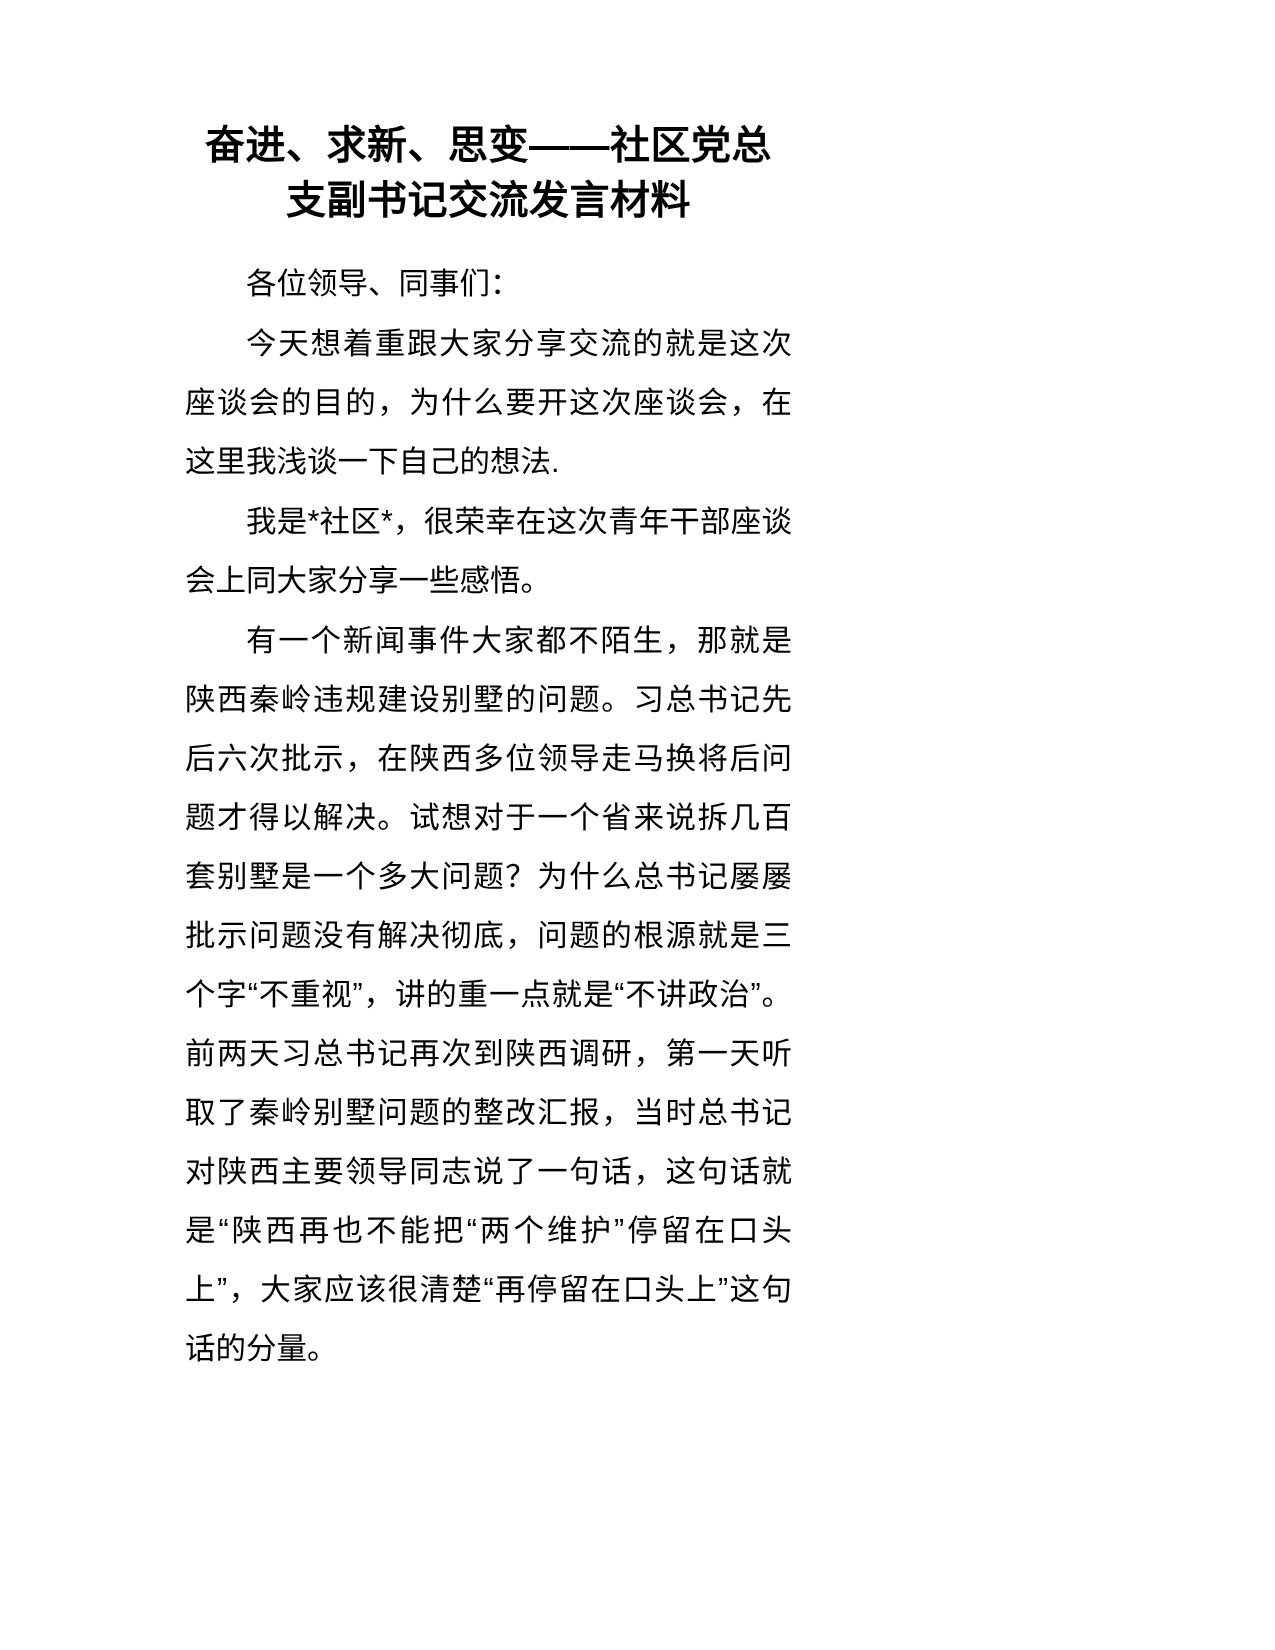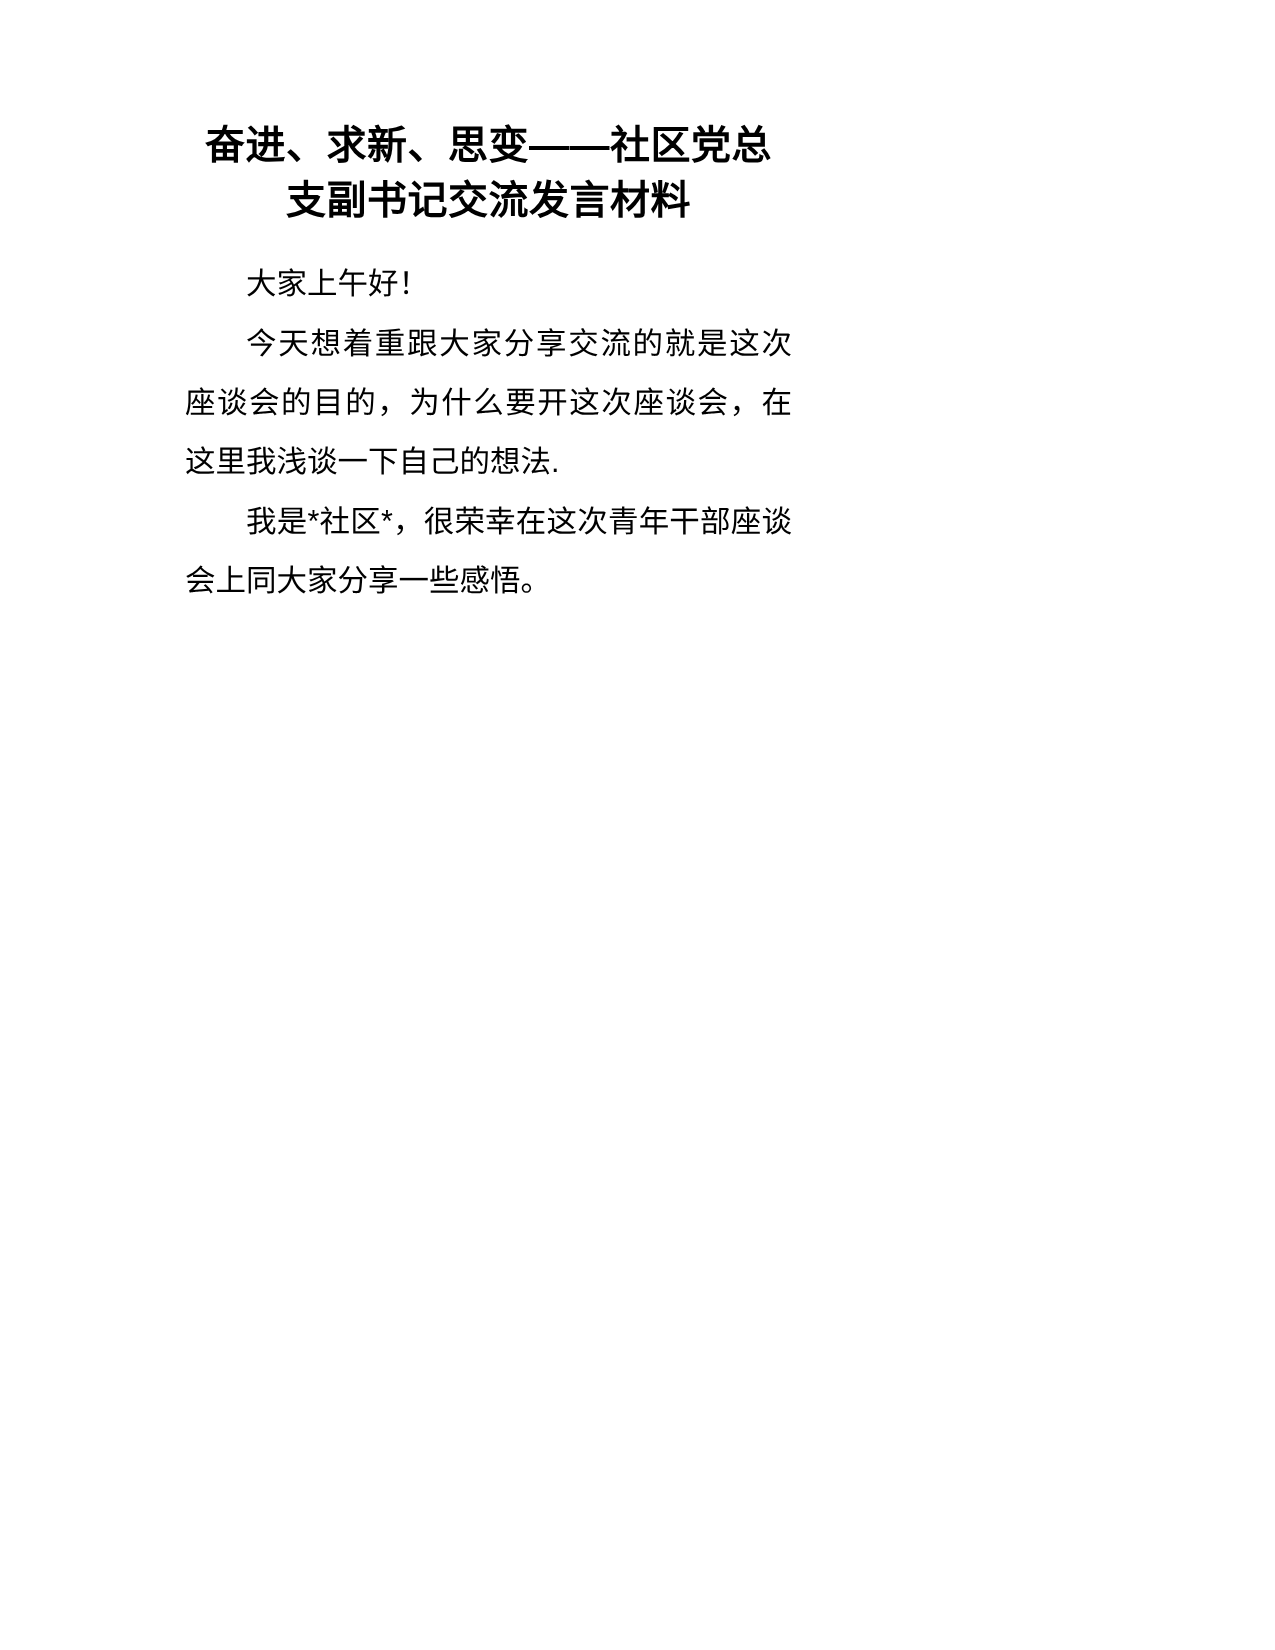--- a/index.html
+++ b/index.html
@@ -50,18 +50,19 @@
   }
 </style>
 </head>
 <body>
 
 <div class="page">
 
   <h1 class="doc-title">奋进、求新、思变——社区党总支副书记交流发言材料</h1>
 
   <div class="body-block">
-    <p class="para indent">大家上午好！</p>
+    <p class="para indent">各位领导、同事们：</p>
     <p class="para indent">今天想着重跟大家分享交流的就是这次座谈会的目的，为什么要开这次座谈会，在这里我浅谈一下自己的想法.</p>
     <p class="para indent">我是*社区*，很荣幸在这次青年干部座谈会上同大家分享一些感悟。</p>
+    <p class="para indent">有一个新闻事件大家都不陌生，那就是陕西秦岭违规建设别墅的问题。习总书记先后六次批示，在陕西多位领导走马换将后问题才得以解决。试想对于一个省来说拆几百套别墅是一个多大问题？为什么总书记屡屡批示问题没有解决彻底，问题的根源就是三个字“不重视”，讲的重一点就是“不讲政治”。前两天习总书记再次到陕西调研，第一天听取了秦岭别墅问题的整改汇报，当时总书记对陕西主要领导同志说了一句话，这句话就是“陕西再也不能把“两个维护”停留在口头上”，大家应该很清楚“再停留在口头上”这句话的分量。</p>
   </div>
 
 </div>
 
 </body></html>

